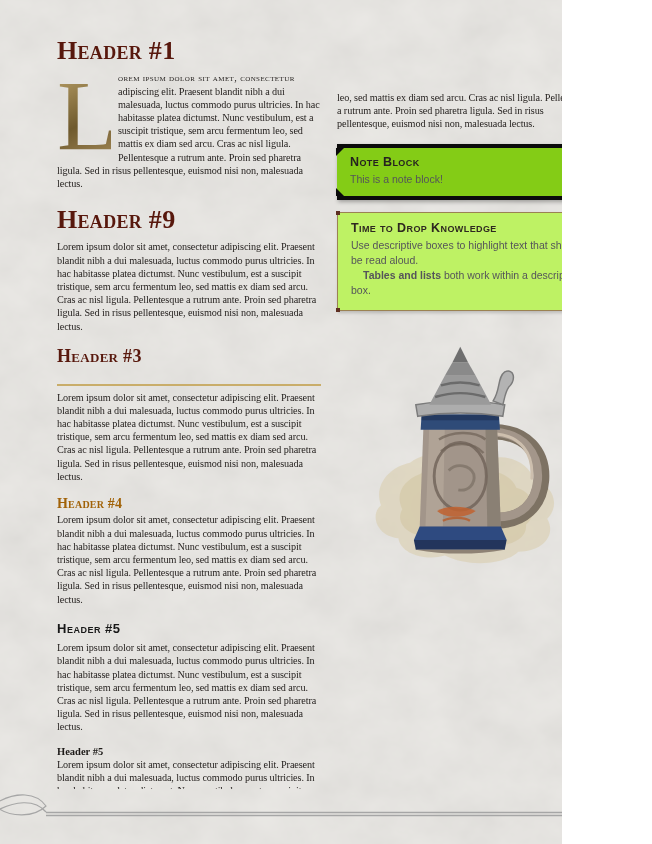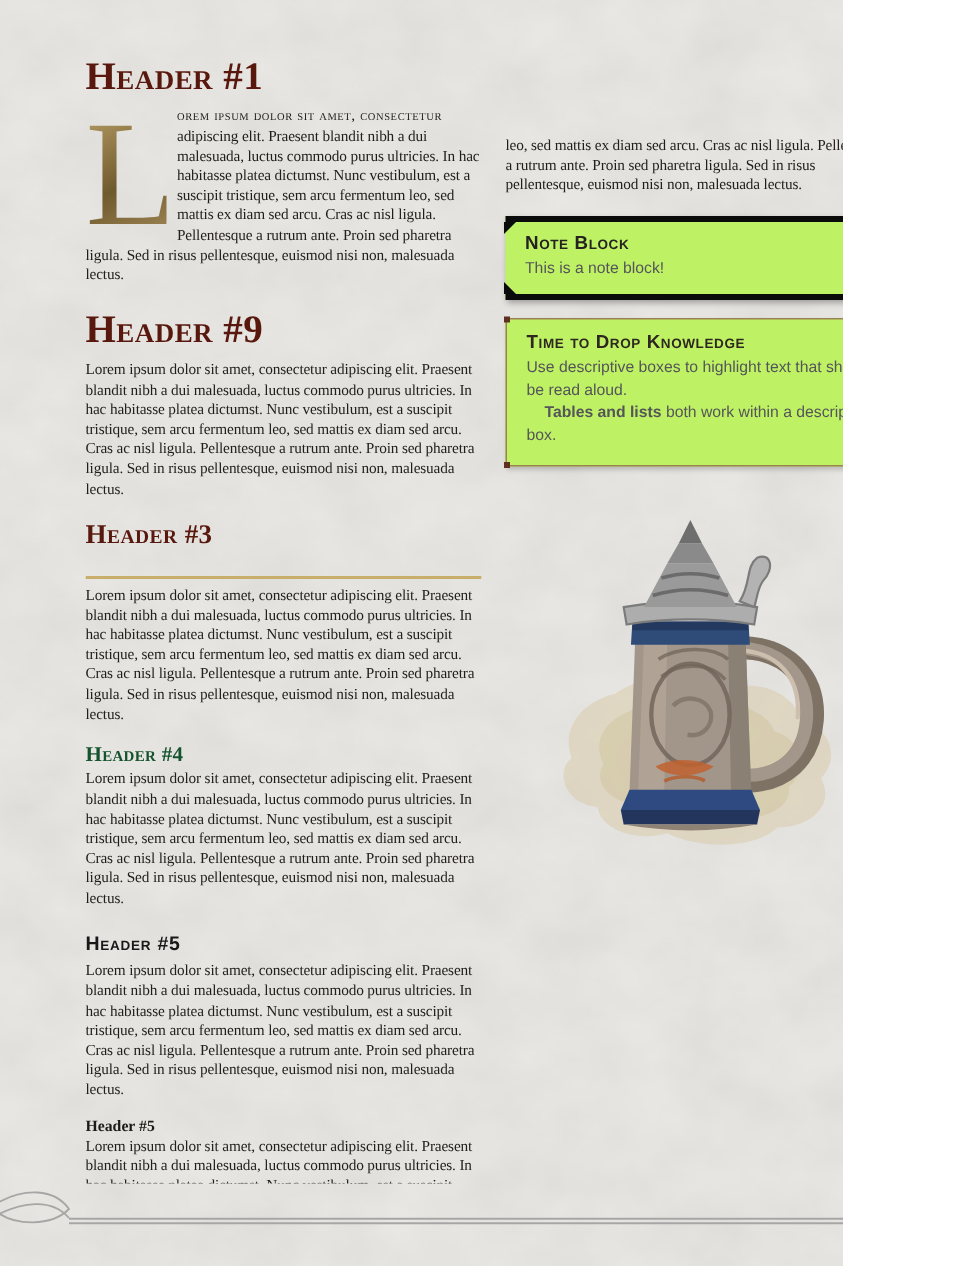--- a/index.html
+++ b/index.html
@@ -22,21 +22,21 @@
     margin:0 0 7px;
   }
   .h2 { margin-top:16px; }
   .h-md {
     font-family:"Liberation Serif", serif; font-variant:small-caps; font-weight:700;
     font-size:18px; line-height:1.1; color:#58180d; letter-spacing:.3px;
     border-bottom:2px solid #c9ad6a; padding-bottom:17px; margin:14px 0 5px;
   }
   .h-sm {
     font-family:"Liberation Serif", serif; font-variant:small-caps; font-weight:700;
-    font-size:14px; line-height:1.1; color:#14532d; letter-spacing:.2px;
+    font-size:14px; line-height:1.1; color:#a16207; letter-spacing:.2px;
     margin:13px 0 2px;
   }
   .h-sans {
     font-family:"Liberation Sans", sans-serif; font-variant:small-caps; font-weight:700;
     font-size:13px; line-height:1.1; color:#181818; letter-spacing:.5px;
     margin:16px 0 5px;
   }
   .h-inline {
     font-family:"Liberation Serif", serif; font-weight:700;
     font-size:10.5px; line-height:13px; color:#1d1a18; margin:11px 0 0;
@@ -51,21 +51,21 @@
     float:left; width:54px; height:87px; margin:3px 7px 0 0;
     font-family:"Liberation Serif", serif; font-size:100px; line-height:84px;
     text-align:center; font-weight:400;
     background:linear-gradient(155deg,#a8905a 10%,#6f5a2e 55%,#9c8352 95%);
     -webkit-background-clip:text; background-clip:text; color:transparent;
   }
   .lead { font-variant:small-caps; letter-spacing:.4px; }
 
   
   .note {
-    position:relative; background:#bef264;
+    position:relative; background:#84cc16;
     border-top:4px solid #0b0b0b; border-bottom:4px solid #0b0b0b;
     box-shadow:1px 2px 4px rgba(0,0,0,.3);
     padding:7px 13px 9px; margin:13px 0 12px;
   }
   .note-corner { position:absolute; width:0; height:0; }
   .nc-tl { left:-1px;  top:0;    border-top:8px solid #0b0b0b;    border-right:8px solid transparent; }
   .nc-tr { right:-1px; top:0;    border-top:8px solid #0b0b0b;    border-left:8px solid transparent; }
   .nc-bl { left:-1px;  bottom:0; border-bottom:8px solid #0b0b0b; border-right:8px solid transparent; }
   .nc-br { right:-1px; bottom:0; border-bottom:8px solid #0b0b0b; border-left:8px solid transparent; }
 

